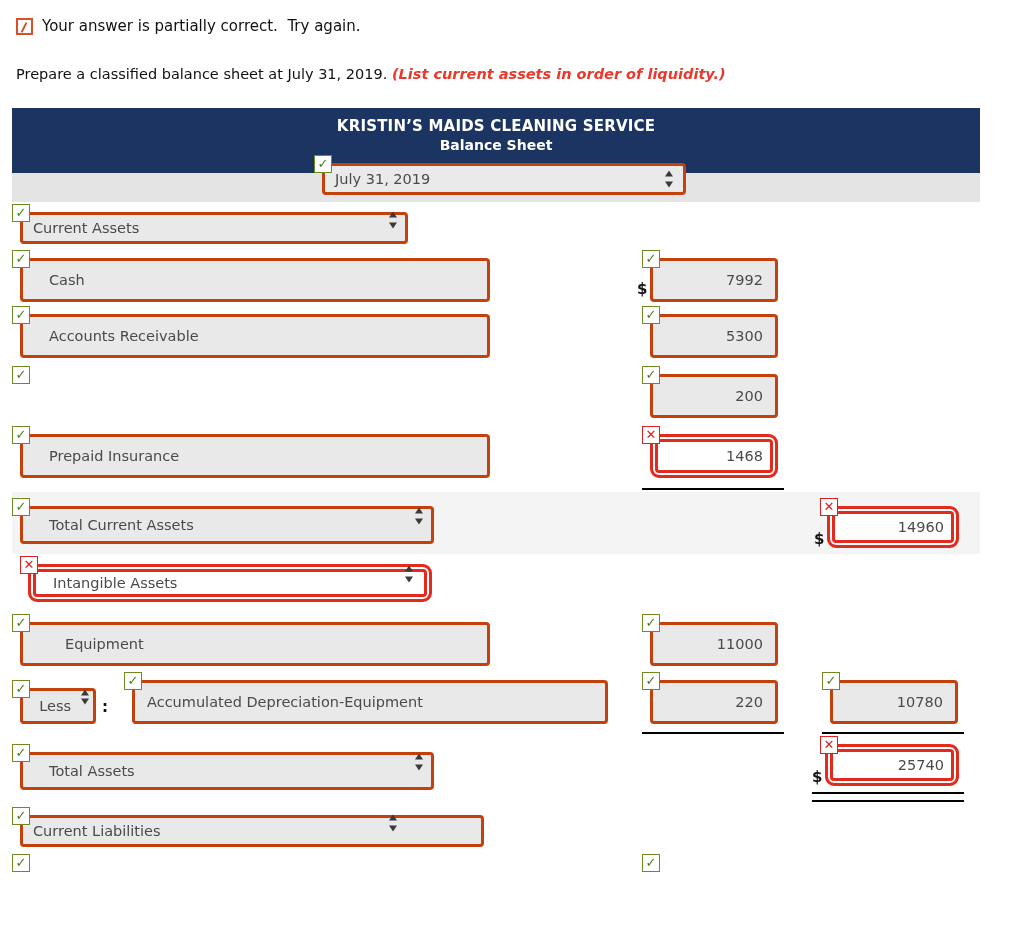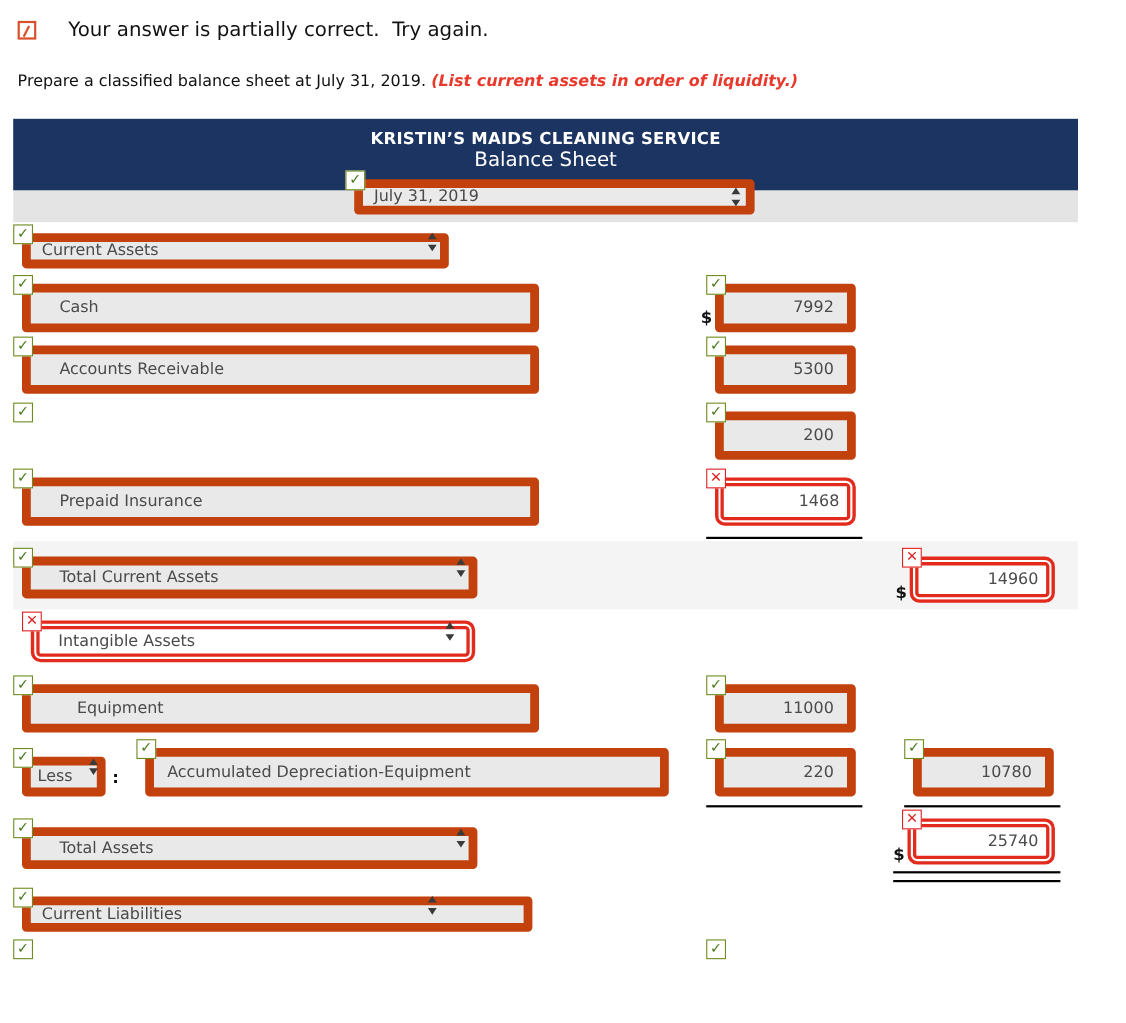--- a/index.html
+++ b/index.html
@@ -38,24 +38,23 @@
     position: absolute;
     left: 5px;
     top: 2px;
     width: 2px;
     height: 11px;
     background: #d94f2b;
     transform: rotate(27deg);
     transform-origin: center;
   }
   .status-text {
-    font-size: 18px;
+    font-size: 15px;
     color: #111111;
     white-space: pre;
-    margin-left: 20px;
   }
 
   .instruction {
     position: absolute;
     left: 16px;
     top: 66px;
     font-size: 14.5px;
     color: #111111;
     white-space: pre;
   }
@@ -80,22 +79,22 @@
     text-align: center;
     position: relative;
   }
   .co-name {
     font-weight: bold;
     font-size: 15px;
     letter-spacing: .2px;
     line-height: 19px;
   }
   .rep-name {
-    font-weight: normal;
-    font-size: 18px;
+    font-weight: bold;
+    font-size: 14px;
     line-height: 19px;
     margin-bottom: 4px;
   }
 
   .section-band {
     background: #e4e4e4;
     text-align: center;
     font-weight: bold;
     font-size: 14.5px;
     color: #111111;
@@ -136,21 +135,21 @@
   .ctl {
     position: absolute;
     box-sizing: border-box;
     display: flex;
     align-items: center;
     font-size: 14.5px;
     color: #4a4a4a;
   }
   
   .ctl.ok {
-    border: 8px solid #c2410c;
+    border: 3px solid #c2410c;
     border-radius: 4px;
     background: #e9e9e9;
     padding: 0 10px;
   }
   
   .ctl.bad {
     border: 3px solid #e22b1c;
     border-radius: 9px;
     background: #ffffff;
     padding: 0 12px;

